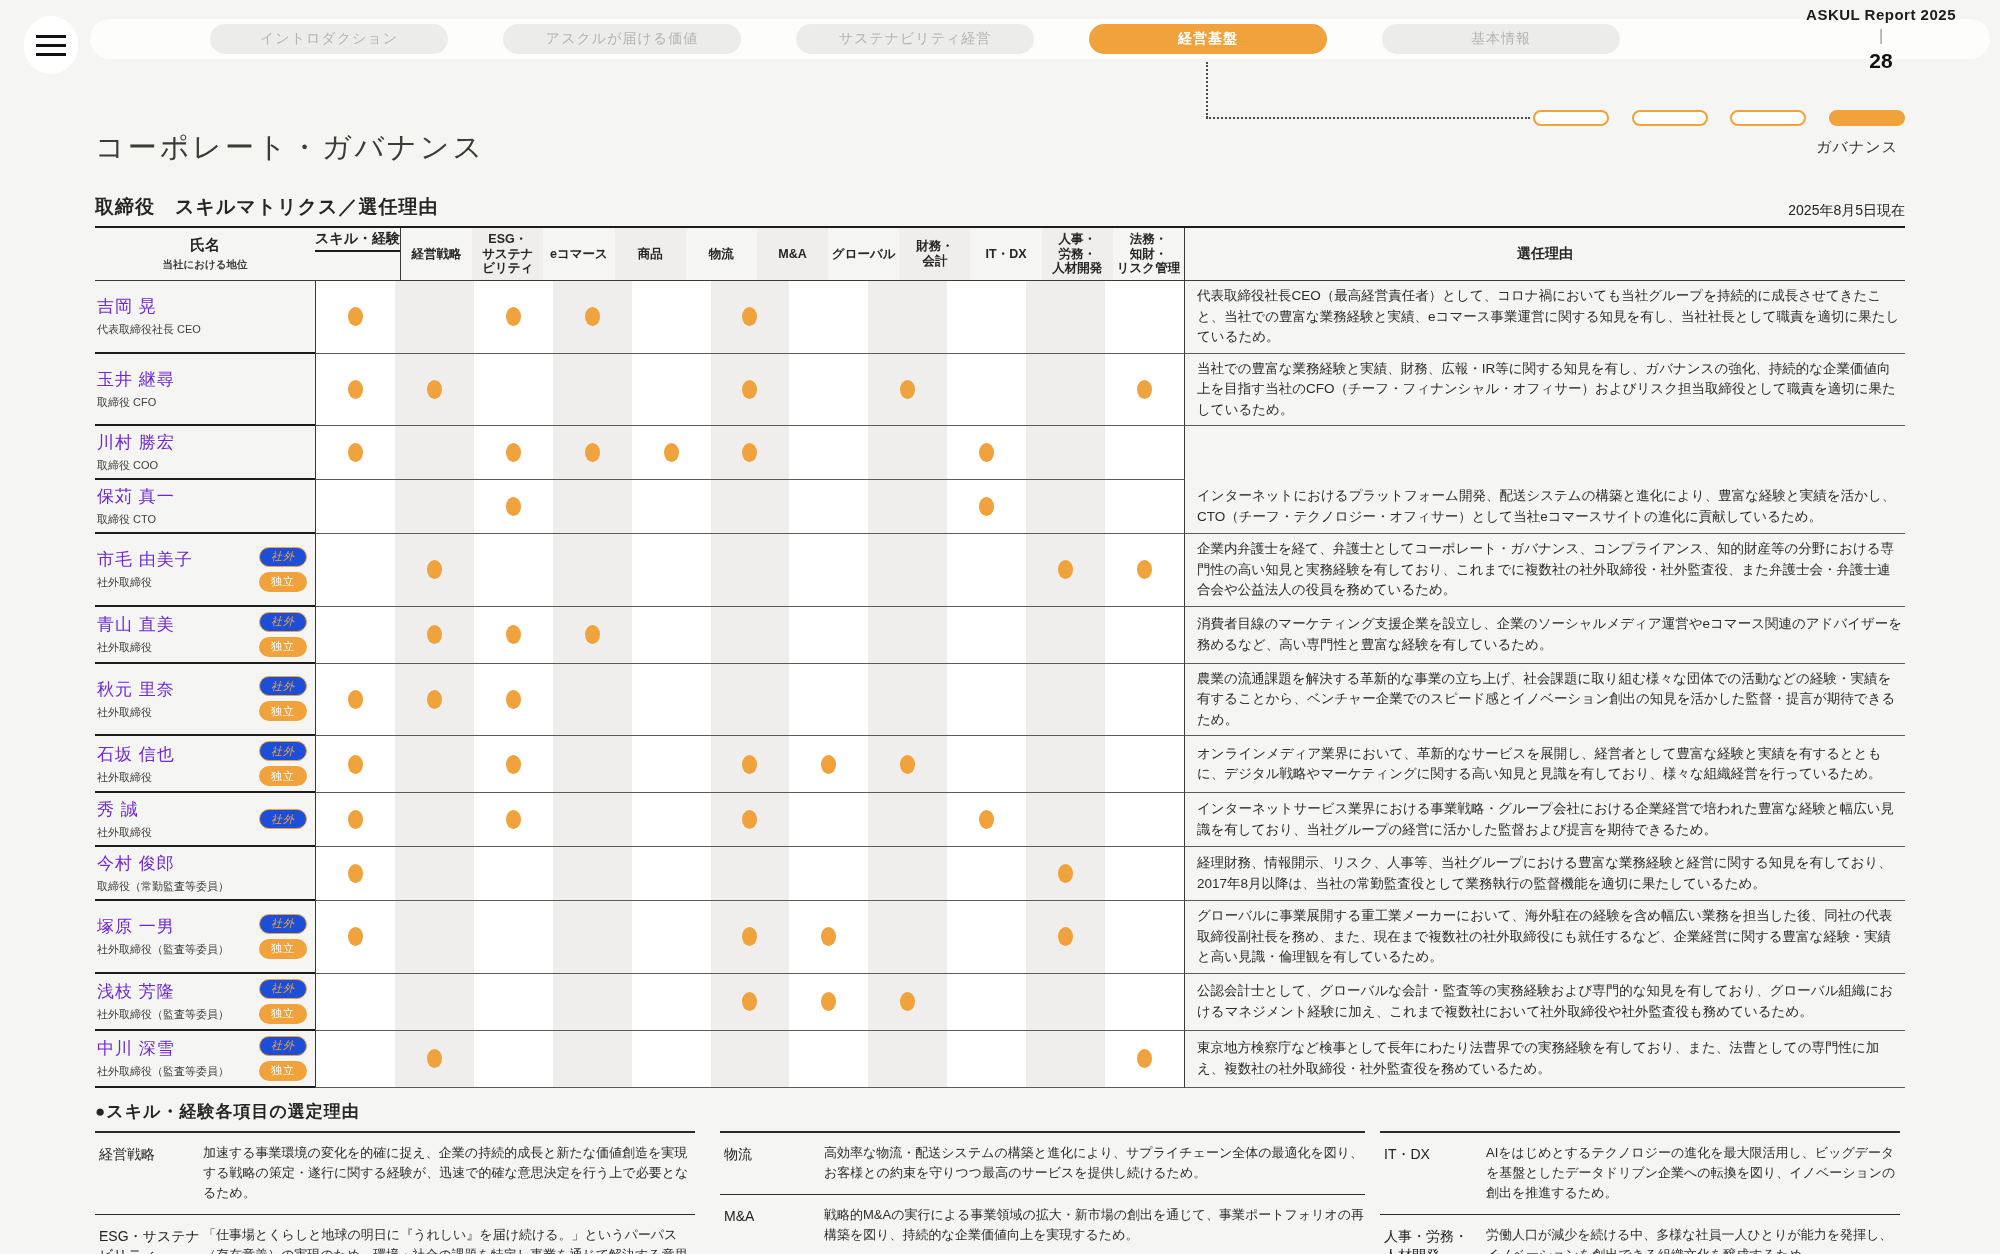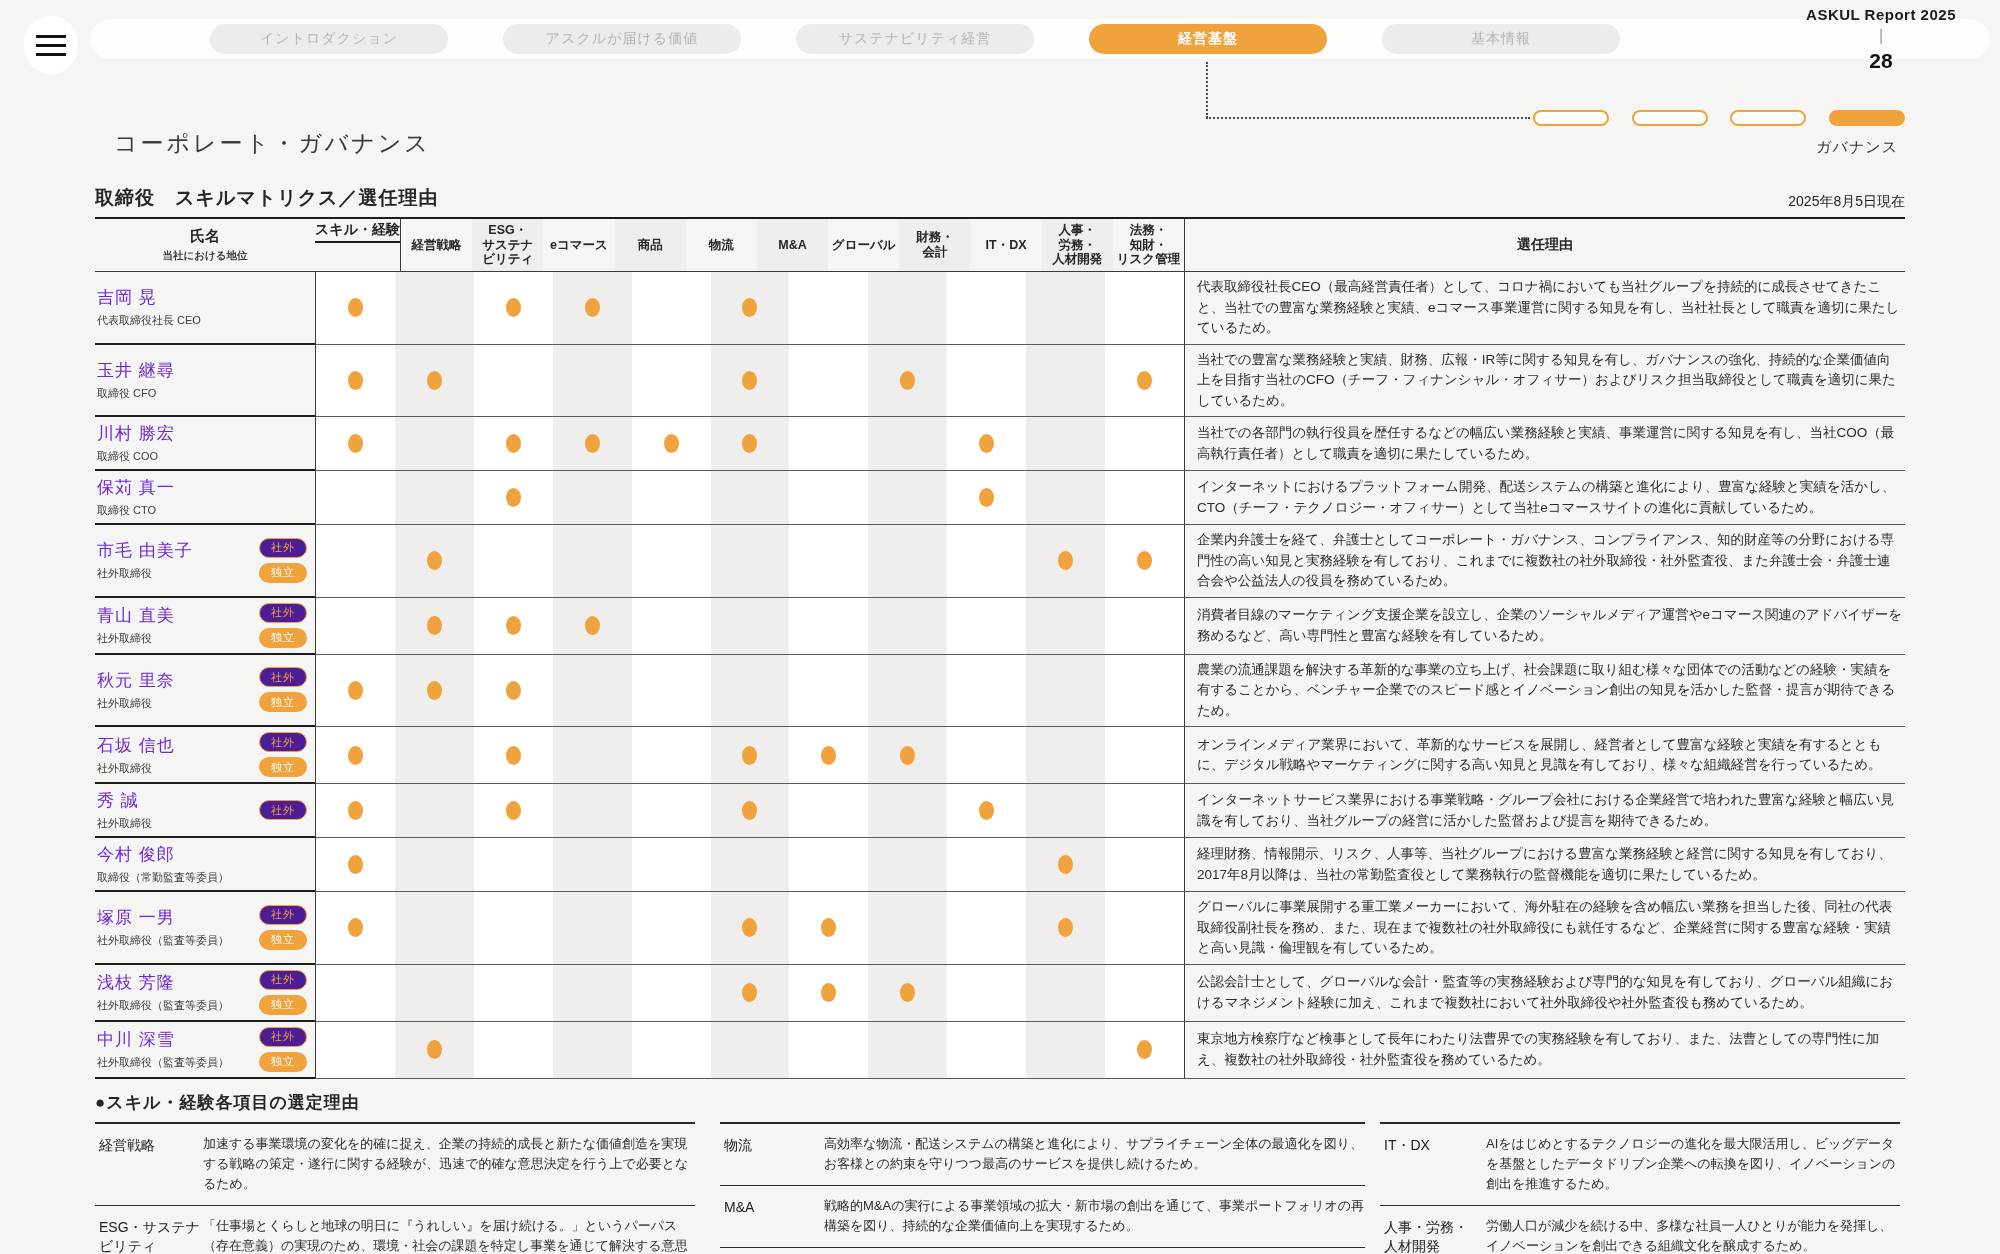--- a/index.html
+++ b/index.html
@@ -35,21 +35,21 @@
   
   .dash-v{position:absolute;left:1206px;top:62px;height:56px;width:0;border-left:2px dotted #4a4a48;}
   .dash-h{position:absolute;left:1206px;top:117px;width:324px;border-top:2px dotted #4a4a48;}
   .progress{position:absolute;left:1533px;top:110px;width:372px;display:flex;justify-content:space-between;}
   .ppill{width:76px;height:16px;border-radius:8px;border:2px solid var(--orange);background:#fff;cursor:pointer;}
   .ppill.filled{background:var(--orange);}
   .crumb-label{position:absolute;right:102px;top:138px;font-size:15px;color:#33332f;letter-spacing:1px;}
 
   
   .content{position:absolute;left:95px;right:95px;top:128px;}
-  .page-title{font-size:23px;font-weight:500;color:#3b3b37;letter-spacing:3px;margin-left:19px;}
+  .page-title{font-size:29px;font-weight:500;color:#3b3b37;letter-spacing:3px;}
   .section-head{display:flex;justify-content:space-between;align-items:flex-end;margin-top:26px;padding-bottom:6px;}
   .section-head h2{font-size:19px;font-weight:bold;letter-spacing:1px;}
   .asof{font-size:14px;color:#222;}
 
   
   .matrix{border-top:2px solid var(--line-heavy);}
   .mhead{display:flex;border-bottom:1px solid #3a3a38;}
   .mh-name{width:220px;display:flex;flex-direction:column;align-items:center;justify-content:center;gap:3px;}
   .mh-name .nm{font-size:15px;font-weight:bold;}
   .mh-name .sub{font-size:10.5px;color:#3c3c3a;font-weight:bold;}
@@ -63,21 +63,21 @@
   .mh-reason{flex:1;display:flex;align-items:center;justify-content:center;font-size:14px;font-weight:bold;}
 
   .row{display:flex;min-height:49px;}
   .name-cell{width:220px;border-bottom:2px solid var(--line-heavy);display:flex;align-items:center;
     justify-content:space-between;padding:5px 8px 5px 2px;}
   .who .dname{font-size:17px;color:#6d28d9;letter-spacing:1px;}
   .who .dpos{font-size:11px;color:#3e3e3c;margin-top:4px;}
   .badges{display:flex;flex-direction:column;gap:5px;align-items:center;}
   .badge{width:48px;height:20px;border-radius:10px;font-size:11px;display:flex;align-items:center;
     justify-content:center;letter-spacing:1px;}
-  .badge.outline{border:1.5px solid var(--orange);color:var(--orange);background:#4c1d95;}
+  .badge.outline{border:1.5px solid var(--orange);color:var(--orange);background:#1d4ed8;font-style:italic;}
   .badge.solid{background:var(--orange);color:#fff;}
   .skills-wrap{width:870px;display:flex;border-left:1px solid #3a3a38;border-right:1px solid #3a3a38;
     border-bottom:1px solid var(--line-thin);}
   .cell{flex:1;background:#fff;display:flex;align-items:center;justify-content:center;}
   .cell.stripe{background:var(--stripe);}
   .dot{width:15px;height:19px;border-radius:50%;background:var(--orange);}
   .reason-cell{flex:1;border-bottom:1px solid var(--line-thin);display:flex;align-items:center;
     padding:5px 2px 5px 12px;font-size:13.5px;line-height:1.52;color:#2c2c2a;}
 
   
@@ -307,21 +307,20 @@
   <div class="cell stripe"></div>
 
   <div class="cell">
   <span class="dot"></span>
 </div>
 
   <div class="cell stripe"></div>
 
   <div class="cell"></div>
 </div>
-    <div class="reason-cell">当社での各部門の執行役員を歴任するなどの幅広い業務経験と実績、事業運営に関する知見を有し、当社COO（最高執行責任者）として職責を適切に果たしているため。</div>
   </div>
 
   <div class="row">
     <div class="name-cell">
       <div class="who">
         <div class="dname">保苅 真一</div>
         <div class="dpos">取締役 CTO</div>
       </div>
       <div class="badges"></div>
     </div>

